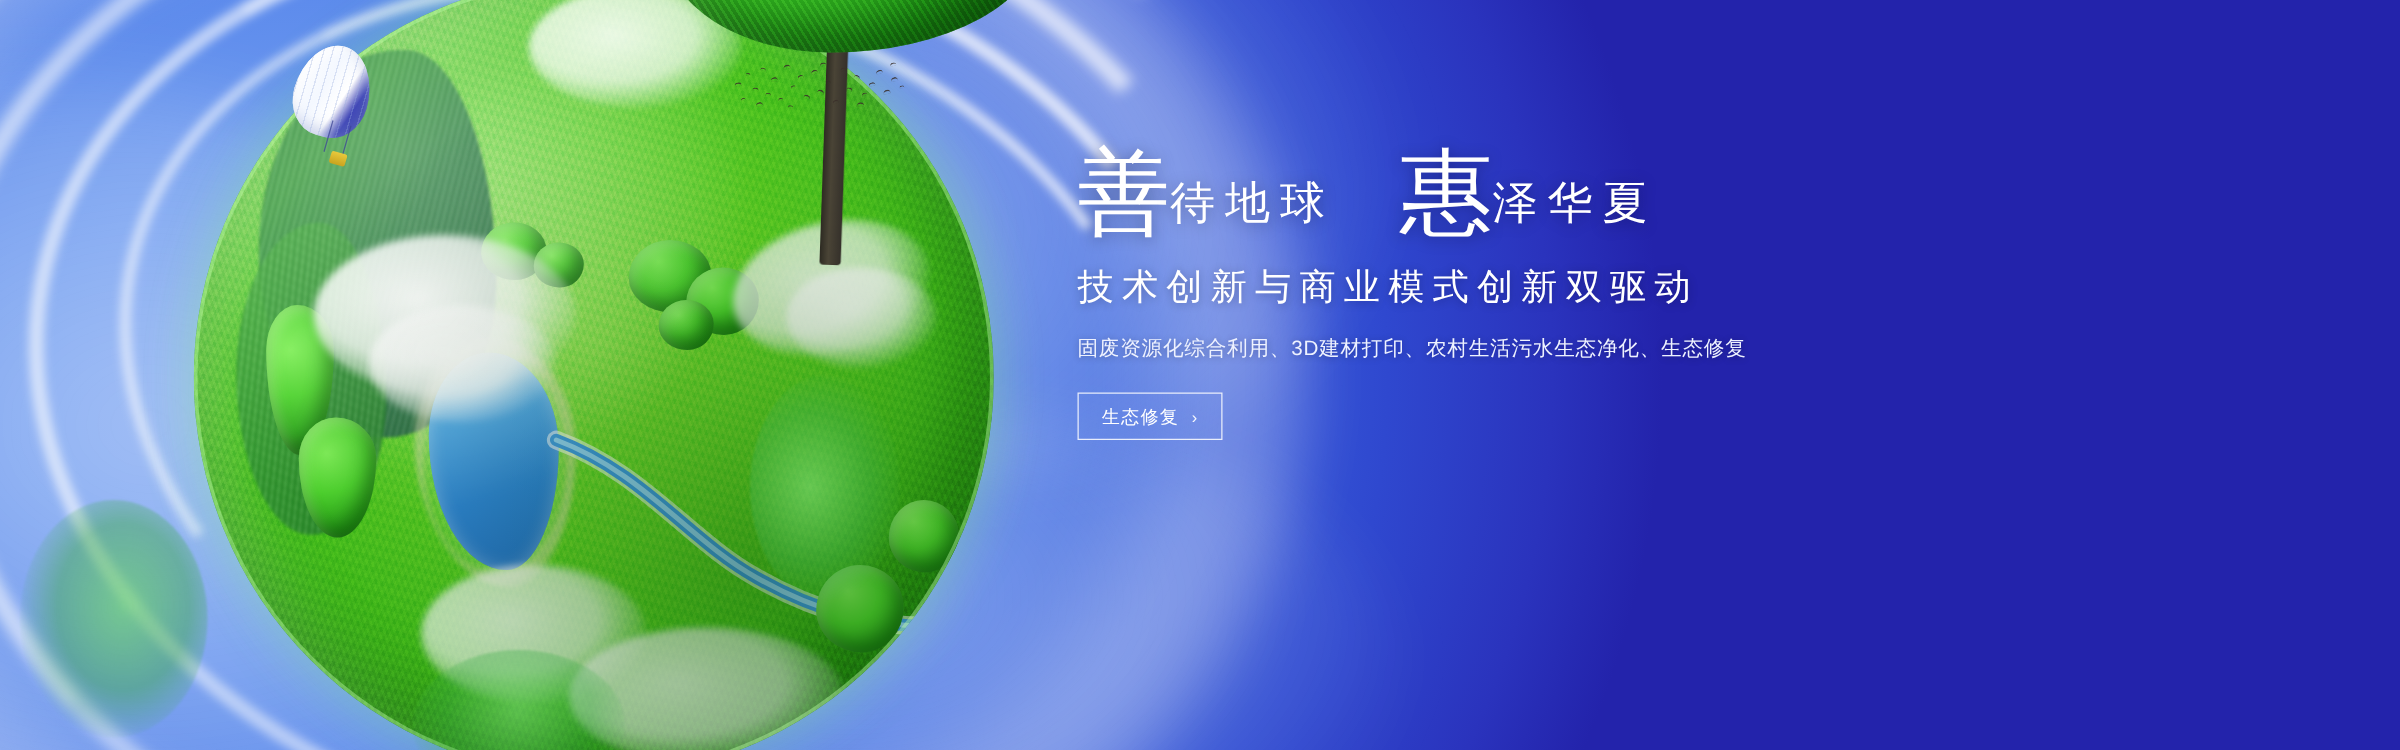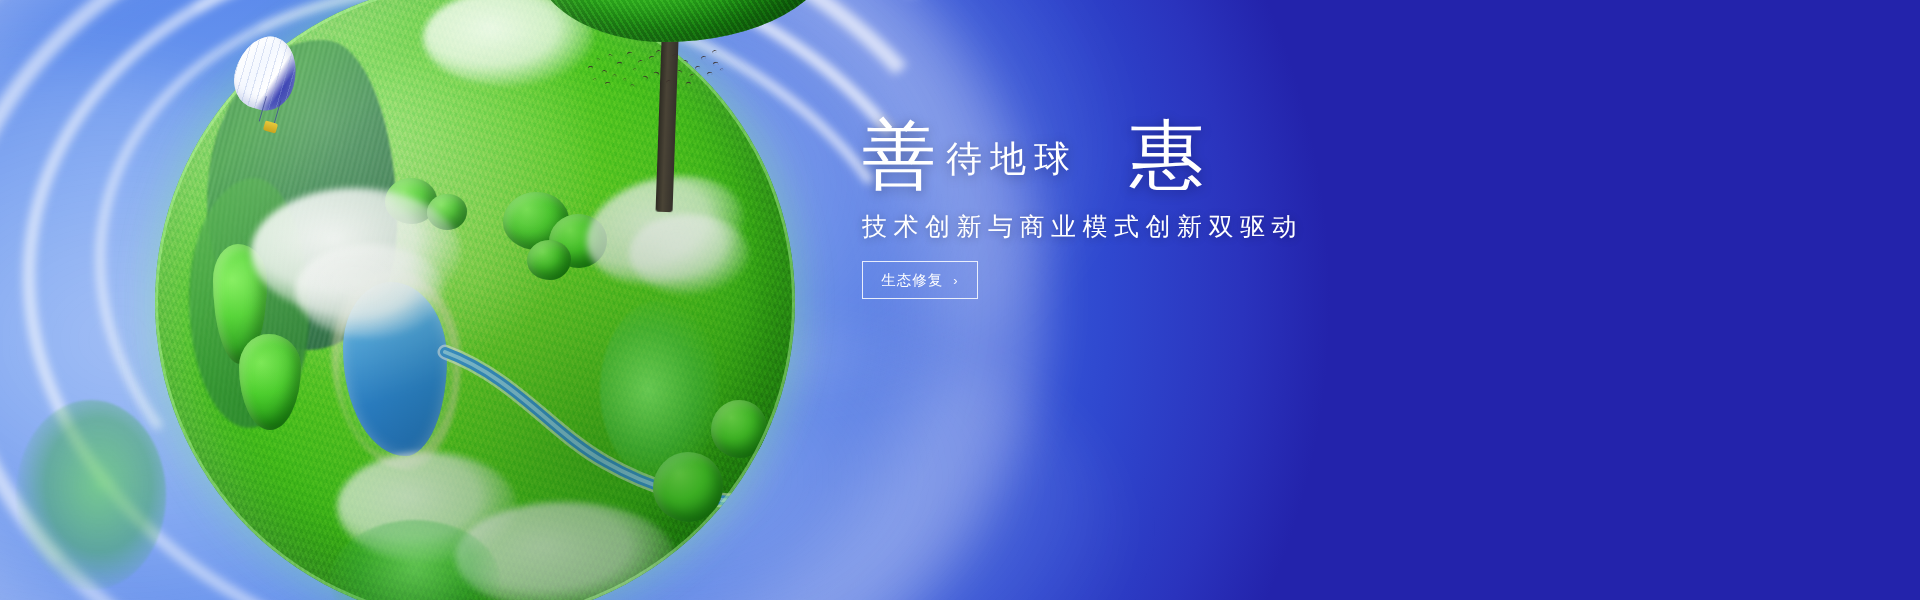--- a/index.html
+++ b/index.html
@@ -307,33 +307,32 @@
     text-shadow:0 2px 12px rgba(0,0,30,.35);
   }
   .hl-big{
     font-family:"DejaVu Serif","Liberation Serif",serif;
     font-size:74px;
     line-height:.92;
     font-weight:400;
     letter-spacing:0;
   }
   .hl-small{
-    font-family:Liberation Mono, monospace;
+    font-family:Liberation Serif, serif;
     font-size:36px;
     line-height:1;
     font-weight:400;
     letter-spacing:8px;
     padding-bottom:8px;
-    margin-left:10px;
   }
   .hl-gap{ display:inline-block; width:52px; }
 
   .subtitle{
     color:#ffffff;
-    font-size:25px;
+    font-size:29px;
     letter-spacing:6.5px;
     margin-bottom:18px;
     white-space:nowrap;
     text-shadow:0 1px 8px rgba(0,0,30,.32);
   }
   .desc{
     color:#eef2ff;
     font-size:16.5px;
     letter-spacing:.6px;
     margin-bottom:24px;
@@ -463,24 +462,26 @@
       <span class="bird" style="left: 126px; top: 2px; transform: rotate(-18deg) scale(1);"></span>
     </div>
 
   <div class="content">
 
     <div class="headline">
       <span class="hl-big">善</span>
       <span class="hl-small">待地球</span>
       <span class="hl-gap"></span>
       <span class="hl-big">惠</span>
+      <span class="hl-small">泽华夏</span>
     </div>
 
     <div class="subtitle">技术创新与商业模式创新双驱动</div>
 
+    <div class="desc">固废资源化综合利用、3D建材打印、农村生活污水生态净化、生态修复</div>
 
     <button class="btn">
       <span>生态修复</span>
       <span class="chev">›</span>
     </button>
 
   </div>
 </div>
 
 </body></html>

